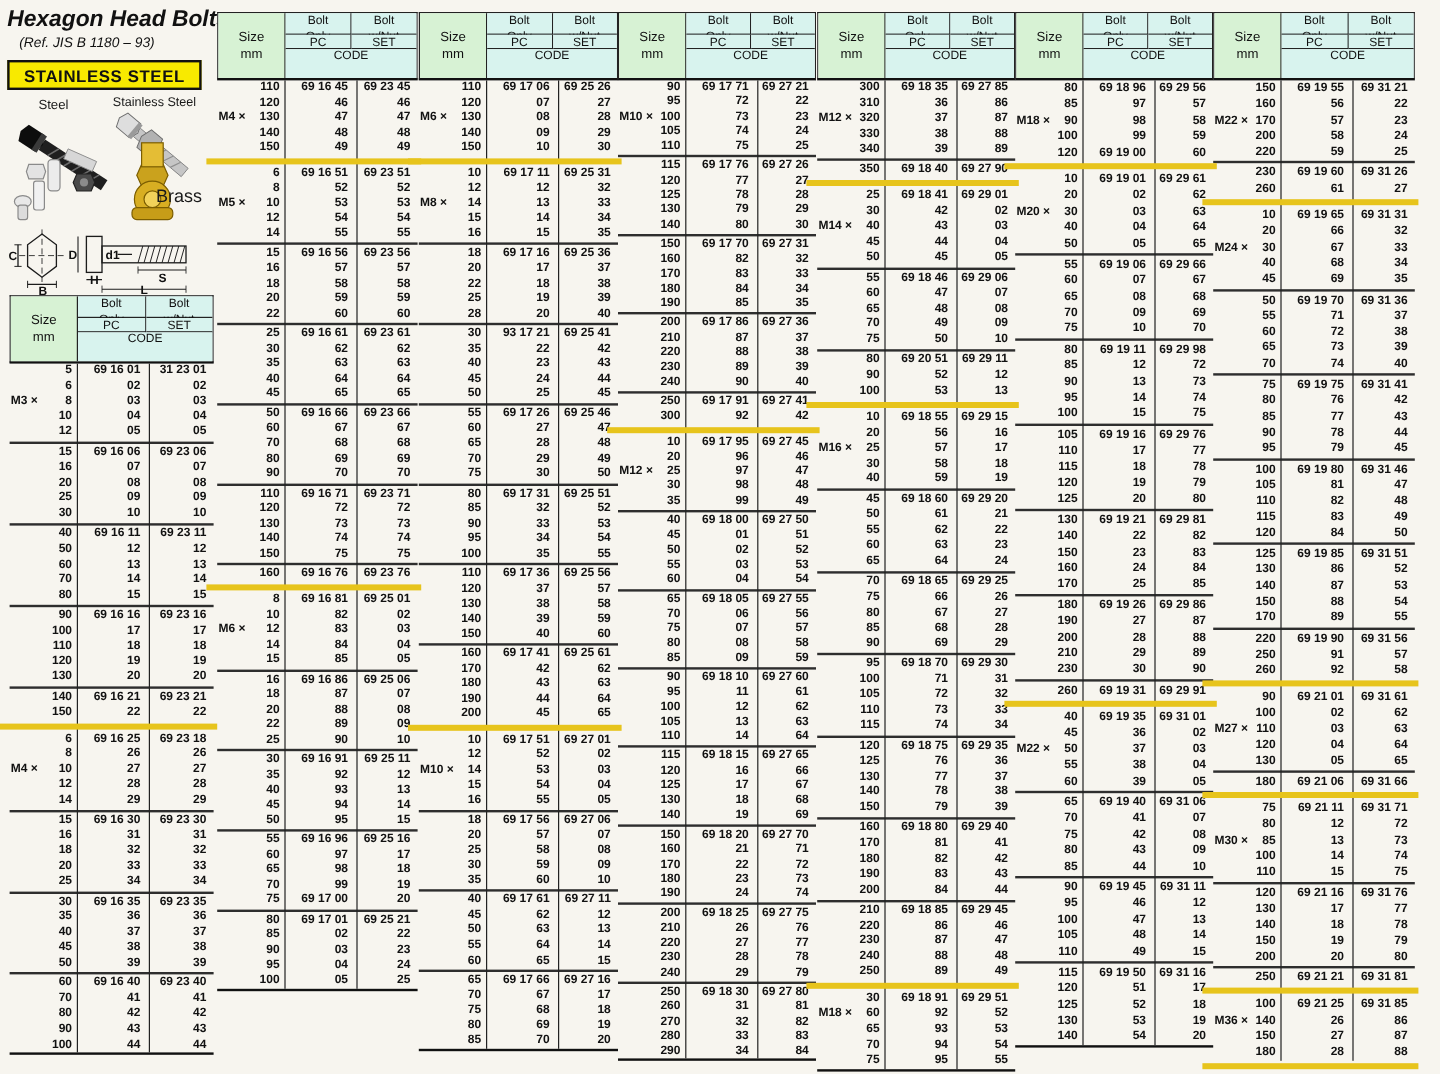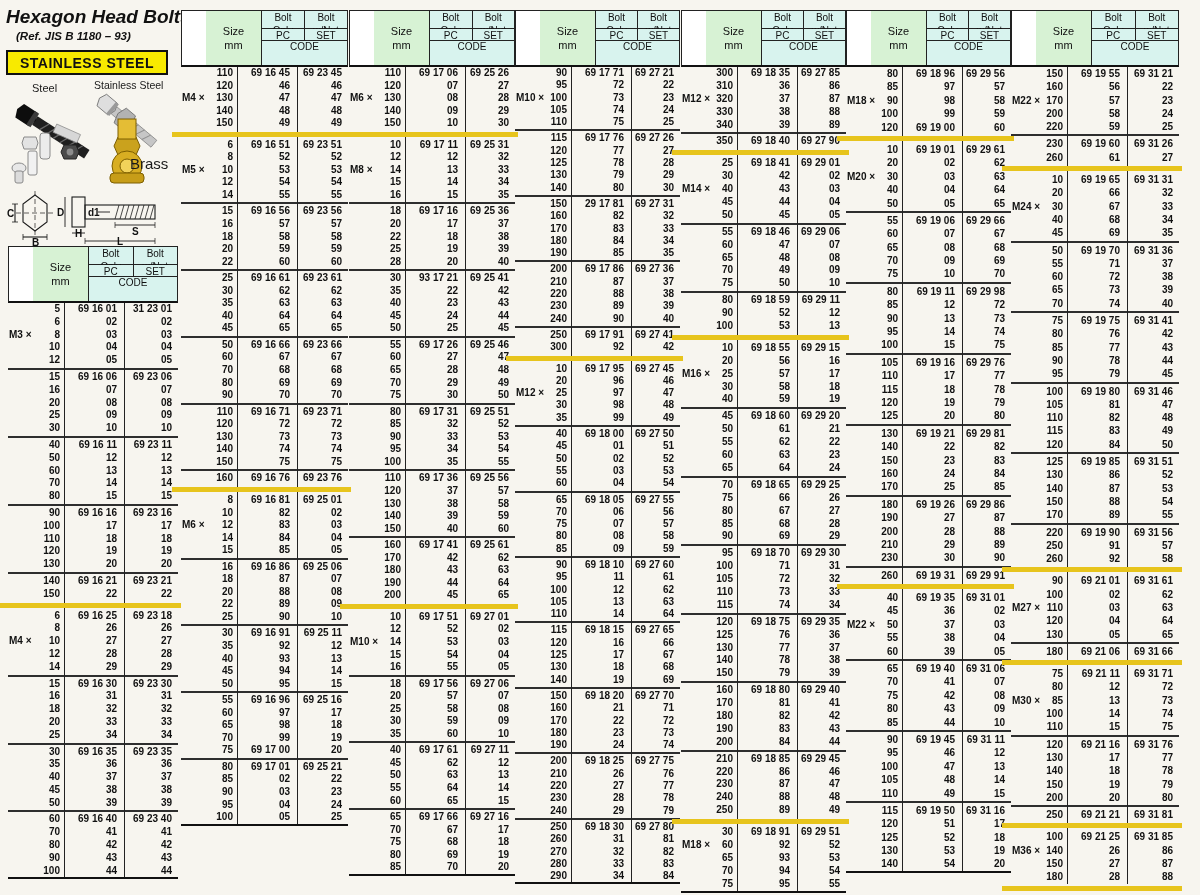--- a/index.html
+++ b/index.html
@@ -2,35 +2,35 @@
 <html><head>
 <meta charset="utf-8">
 <style>
   html,body{margin:0;padding:0;}
   body{font-family:"Liberation Sans",sans-serif;}
   #page{position:relative;width:1200px;height:895px;background:#f7f5ef;overflow:hidden;}
 
   
   .left-panel{position:absolute;left:6px;top:6px;width:174px;color:#141414;}
   .title{font-family:"Liberation Sans",sans-serif;font-weight:bold;font-style:italic;font-size:19px;letter-spacing:0px;white-space:nowrap;color:#111;}
-  .ref{font-weight:bold;font-style:italic;font-size:11.5px;margin:2px 0 0 10px;color:#111;}
+  .ref{font-weight:normal;font-style:italic;font-size:11.5px;margin:2px 0 0 10px;color:#111;}
   .badge{margin-top:8px;width:158px;border:2px solid #111;background:#f8ea00;text-align:center;font-weight:bold;font-size:14px;padding:3px 0 2px 0;letter-spacing:.5px;color:#111;}
   .photos{position:relative;margin-top:4px;width:174px;height:110px;}
   .ph-label{position:absolute;font-weight:normal;color:#1a1a1a;z-index:3;}
   .lbl-steel{left:26px;top:3px;font-size:11px;}
   .lbl-ss{left:88px;top:0px;font-size:10.5px;}
   .lbl-brass{left:124px;top:76px;font-size:15px;}
   .photos svg{position:absolute;left:0;top:10px;}
   .diagram{display:block;margin-top:2px;}
   .diagram text{font-size:10px;font-weight:bold;fill:#111;font-family:"Liberation Sans",sans-serif;}
 
   
   .tcol{position:absolute;color:#111;}
   .thead{display:flex;height:57px;box-sizing:border-box;border:1px solid #222;border-bottom:2px solid #111;background:#fff;}
-  .h-size{width:56px;box-sizing:border-box;background:#d7f2d4;border-right:1px solid #222;display:flex;flex-direction:column;justify-content:center;align-items:center;font-size:11px;line-height:1.3;margin-left:24px;}
+  .h-size{width:56px;box-sizing:border-box;background:#d7f2d4;border-right:1px solid #222;display:flex;flex-direction:column;justify-content:center;align-items:center;font-size:11px;line-height:1.3;}
   .h-right{flex:1;display:flex;flex-direction:column;}
   .h-r1{display:flex;height:18px;}
   .h-r2{display:flex;height:12px;}
   .h-cell{flex:1;background:#d8f3ee;text-align:center;font-size:10px;line-height:1.25;border-bottom:1px solid #222;padding-top:1px;box-sizing:border-box;}
   .hb{border-right:1px solid #222;}
   .h-code{flex:1;background:#d8f3ee;text-align:center;font-size:10px;line-height:12px;}
   .tbody{position:relative;}
   .trow{display:flex;height:var(--rh);line-height:var(--rh);font-weight:bold;font-size:10px;}
   .c-size{width:56px;box-sizing:border-box;position:relative;text-align:right;padding-right:4px;}
   .c-size .m{position:absolute;left:1px;top:0;font-weight:bold;}
@@ -1112,21 +1112,21 @@
           <div class="c-set">29</div>
         </div>
         <div class="trow">
           <div class="c-size"><span class="m"></span><span class="s">140</span></div>
           <div class="c-pc">80</div>
           <div class="c-set">30</div>
         </div>
         <div class="gsep"></div>
         <div class="trow">
           <div class="c-size"><span class="m"></span><span class="s">150</span></div>
-          <div class="c-pc">29 17 81</div>
+          <div class="c-pc">69 17 70</div>
           <div class="c-set">69 27 31</div>
         </div>
         <div class="trow">
           <div class="c-size"><span class="m"></span><span class="s">160</span></div>
           <div class="c-pc">82</div>
           <div class="c-set">32</div>
         </div>
         <div class="trow">
           <div class="c-size"><span class="m"></span><span class="s">170</span></div>
           <div class="c-pc">83</div>
@@ -1490,21 +1490,21 @@
           <div class="c-set">09</div>
         </div>
         <div class="trow">
           <div class="c-size"><span class="m"></span><span class="s">75</span></div>
           <div class="c-pc">50</div>
           <div class="c-set">10</div>
         </div>
         <div class="gsep"></div>
         <div class="trow">
           <div class="c-size"><span class="m"></span><span class="s">80</span></div>
-          <div class="c-pc">69 18 59</div>
+          <div class="c-pc">69 20 51</div>
           <div class="c-set">69 29 11</div>
         </div>
         <div class="trow">
           <div class="c-size"><span class="m"></span><span class="s">90</span></div>
           <div class="c-pc">52</div>
           <div class="c-set">12</div>
         </div>
         <div class="trow">
           <div class="c-size"><span class="m"></span><span class="s">100</span></div>
           <div class="c-pc">53</div>

